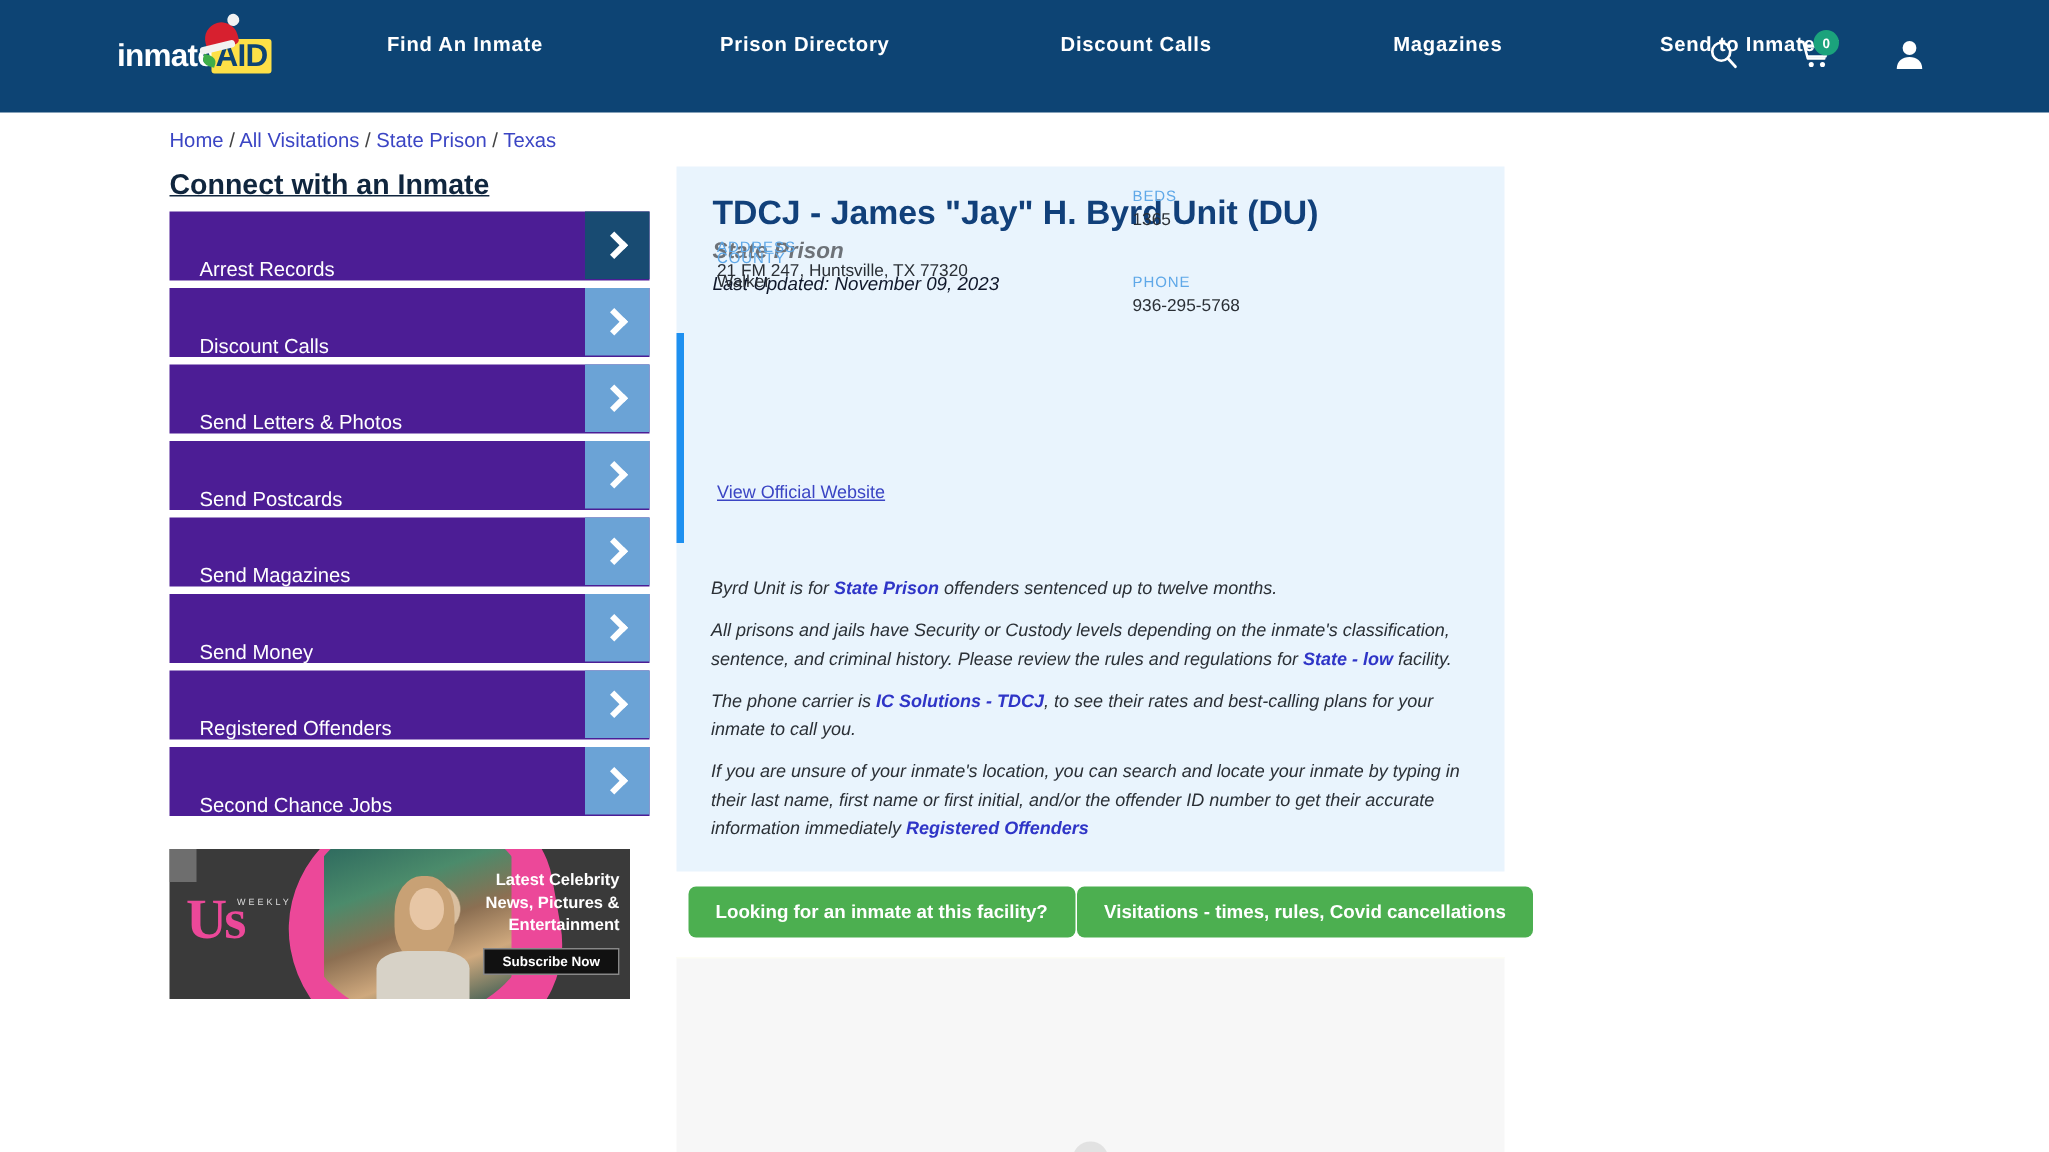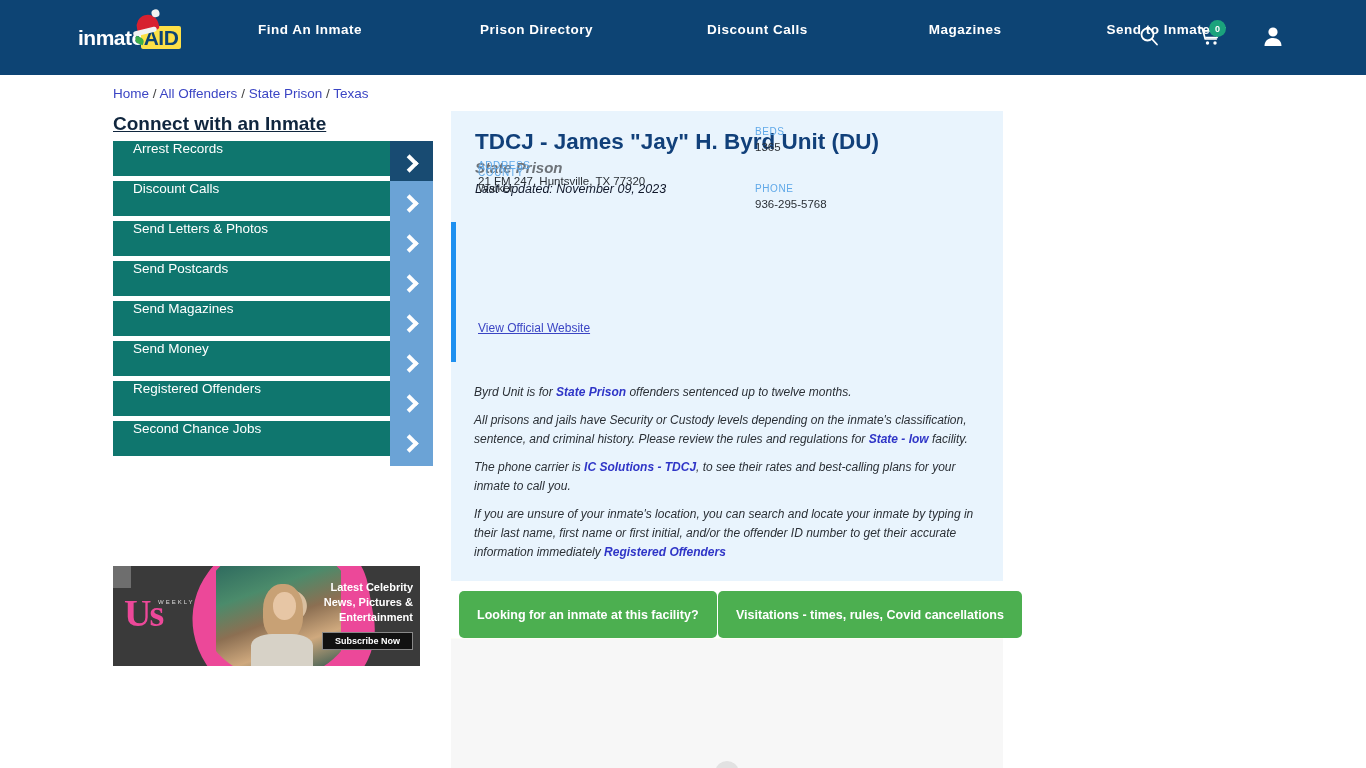--- a/index.html
+++ b/index.html
@@ -114,23 +114,23 @@
     position: absolute; left: 113px; top: 113px;
     font-size: 19px; font-weight: bold; color: #10263e;
     text-decoration: underline; cursor: pointer;
   }
   .side-list {
     position: absolute; left: 113px; top: 141px;
     width: 320px;
   }
   .side-item {
     position: relative;
-    height: 35px; margin-bottom: 5px;
-    background: #0f766e;
-    display: flex; align-items: flex-start;
+    height: 46px; margin-bottom: 5px;
+    background: #4c1d95;
+    display: flex; align-items: flex-end;
     cursor: pointer;
   }
   .side-item .label {
     color: #ffffff; font-size: 13.5px;
     padding-left: 20px;
   }
   .side-chev {
     position: absolute; right: 0; top: 0;
     width: 43px; height: 45px;
     background: #6ba3d6;
@@ -262,21 +262,21 @@
   .desc p { margin: 0 0 9px 0; }
   .desc b { color: #2f35c7; font-style: italic; }
   .desc .reg { color: #2f35c7; font-weight: bold; font-style: italic; }
 
   
   .btn-green {
     position: absolute;
     background: #4caf50; color: #ffffff;
     font-size: 12.5px; font-weight: bold;
     border: none; border-radius: 5px;
-    padding: 0 18px; height: 47px;
+    padding: 0 18px; height: 34px;
     cursor: pointer;
     font-family: "Liberation Sans", sans-serif;
     white-space: nowrap;
   }
   .btn-find { left: 459px; top: 591px; }
   .btn-visit { left: 718px; top: 591px; }
 
   
   .bottom-panel {
     position: absolute; left: 451px; top: 638px;
@@ -330,21 +330,21 @@
     <svg width="20" height="22" viewBox="0 0 20 22">
         <circle cx="10" cy="7" r="4.6" fill="#ffffff"></circle>
         <path d="M1.5 21 c0-5.2 3.8-8 8.5-8 s8.5 2.8 8.5 8z" fill="#ffffff"></path>
       </svg>
   </span>
 </div>
 
 <div class="breadcrumb">
   <a class="home">Home</a>
   <span class="sep">/</span>
-  <a>All Offenders</a>
+  <a>All Visitations</a>
   <span class="sep">/</span>
   <a>State Prison</a>
   <span class="sep">/</span>
   <a>Texas</a>
 </div>
 
 <div class="side-title">Connect with an Inmate</div>
 
 <div class="side-list">
   <div class="side-item active">

